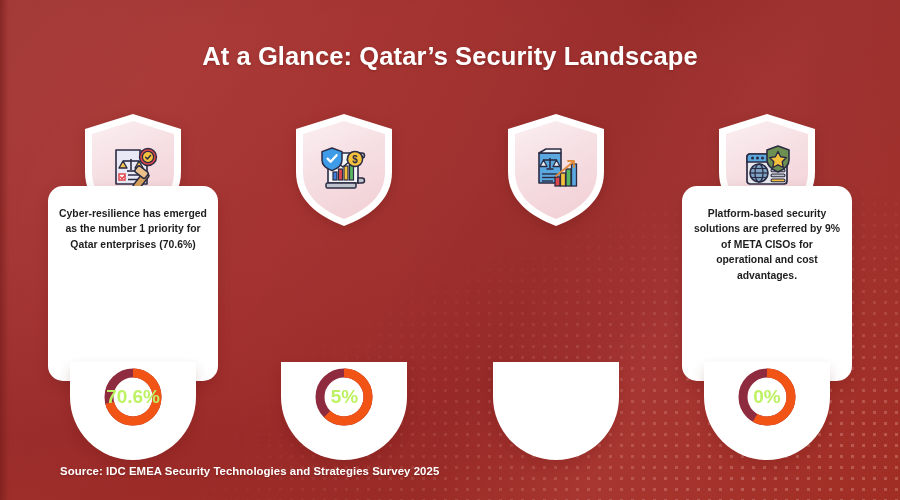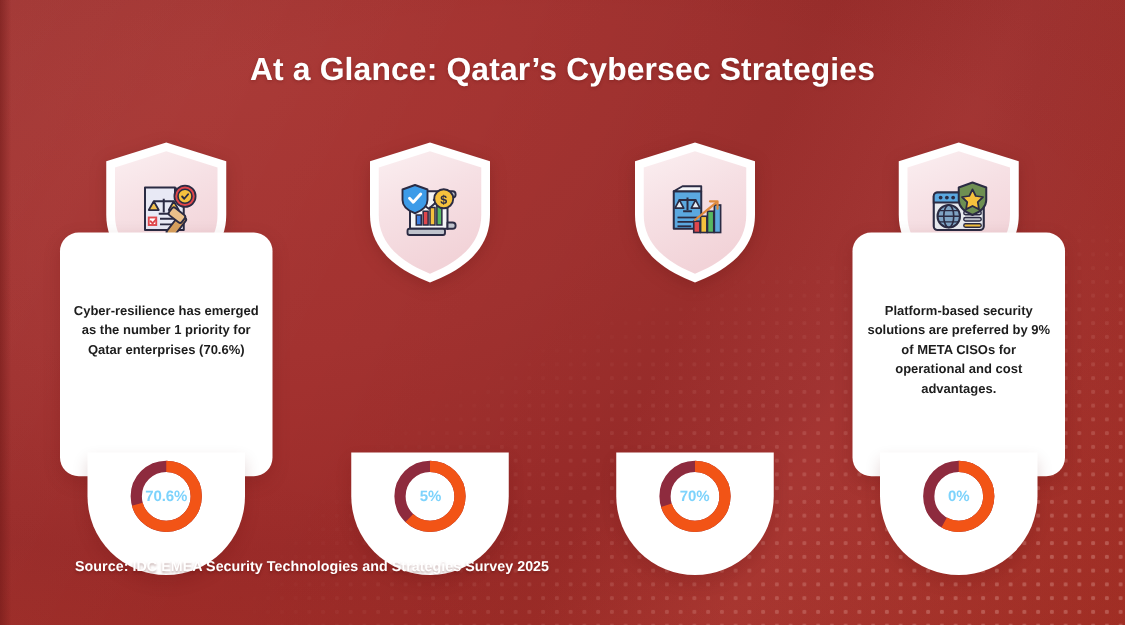--- a/index.html
+++ b/index.html
@@ -71,67 +71,67 @@
 
   
   .body {
     position:absolute; top:74px; left:0; width:170px; height:195px;
     background:#ffffff;
     border-radius:15px;
     box-shadow:0 5px 14px rgba(85,14,12,0.17);
   }
   .body .txt {
     position:absolute; top:0; left:0; right:0;
-    padding:56px 11px 0 11px;
+    padding:20px 11px 0 11px;
     text-align:center;
     color:#1d1d1d;
     font-size:10.4px;
     line-height:15.4px;
     font-weight:600;
   }
 
   
   .tab {
     position:absolute; top:250px; left:50%; transform:translateX(-50%);
     width:126px; height:98px;
     background:#ffffff;
     border-radius:0 0 63px 63px;
     box-shadow:0 6px 13px rgba(85,14,12,0.16);
   }
   .donut { position:absolute; top:252px; left:50%; transform:translateX(-50%); width:66px; height:66px; }
   .donut svg { display:block; }
   .donut .lbl {
     position:absolute; inset:0;
     display:flex; align-items:center; justify-content:center;
-    font-size:12px; font-weight:600; color:#7dd3fc;
+    font-size:19px; font-weight:600; color:#bef264;
     letter-spacing:-0.1px;
   }
 
   
   #source {
-    position:absolute; left:60px; bottom:40px;
+    position:absolute; left:60px; bottom:23px;
     color:#ffffff;
     font-size:11.4px;
     font-weight:700;
     letter-spacing:0.05px;
     text-shadow:0 1px 2px rgba(80,12,10,0.35);
   }
 </style>
 </head>
 <body>
 
 <div id="bg">
   <div class="bg-base"></div>
   <div class="bg-sheen"></div>
   <div class="bg-dots"></div>
   <div class="bg-vignette"></div>
   <div class="edge-l"></div>
 </div>
 
-<div id="title">At a Glance: Qatar’s Cybersec Strategies</div>
+<div id="title">At a Glance: Qatar’s Security Landscape</div>
 
 <div id="cards">
 
   <div class="card">
     <div class="shield">
       <svg viewBox="0 0 108 116">
         <defs>
           <linearGradient id="sg1" x1="0" y1="0" x2="0.4" y2="1">
             <stop offset="0%" stop-color="#FBEFF1"></stop>
               <stop offset="48%" stop-color="#F6E0E4"></stop>
@@ -261,27 +261,20 @@
           <rect x="32.5" y="33" width="5" height="13" fill="#F5C13D" stroke="#2B2B43" stroke-width="1.3"></rect>
           <rect x="38" y="29" width="5" height="17" fill="#57B861" stroke="#2B2B43" stroke-width="1.3"></rect>
           <rect x="43.5" y="24" width="5" height="22" fill="#5BA8E0" stroke="#2B2B43" stroke-width="1.3"></rect>
 
           <path d="M28 36 l6 -5 l5 -4 l6 -5" fill="none" stroke="#E08A3C" stroke-width="1.8" stroke-linecap="round" stroke-linejoin="round"></path>
           <path d="M40 21 h6 v6" fill="none" stroke="#E08A3C" stroke-width="1.8" stroke-linecap="round" stroke-linejoin="round"></path>
         </svg>
       </div>
     </div>
     <div class="tab"></div>
-    <div class="donut">
-      <svg viewBox="0 0 66 66">
-        <circle cx="33" cy="33" r="24" fill="none" stroke="#8E2B3E" stroke-width="9"></circle>
-        <circle class="arc" cx="33" cy="33" r="24" fill="none" stroke="#F25416" stroke-width="9" stroke-linecap="butt" transform="rotate(-90 33 33)" stroke-dasharray="105.55751316061705 45.23893421169302"></circle>
-      </svg>
-      <div class="lbl">70%</div>
-    </div>
   </div>
 
   <div class="card">
     <div class="shield">
       <svg viewBox="0 0 108 116">
         <defs>
           <linearGradient id="sg4" x1="0" y1="0" x2="0.4" y2="1">
             <stop offset="0%" stop-color="#FBEFF1"></stop>
               <stop offset="48%" stop-color="#F6E0E4"></stop>
             <stop offset="100%" stop-color="#F2D3D8"></stop>

